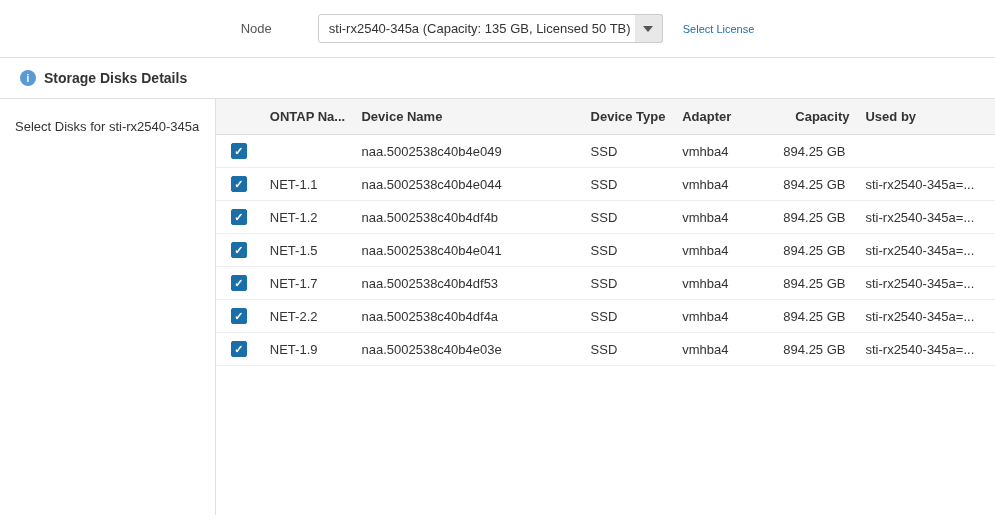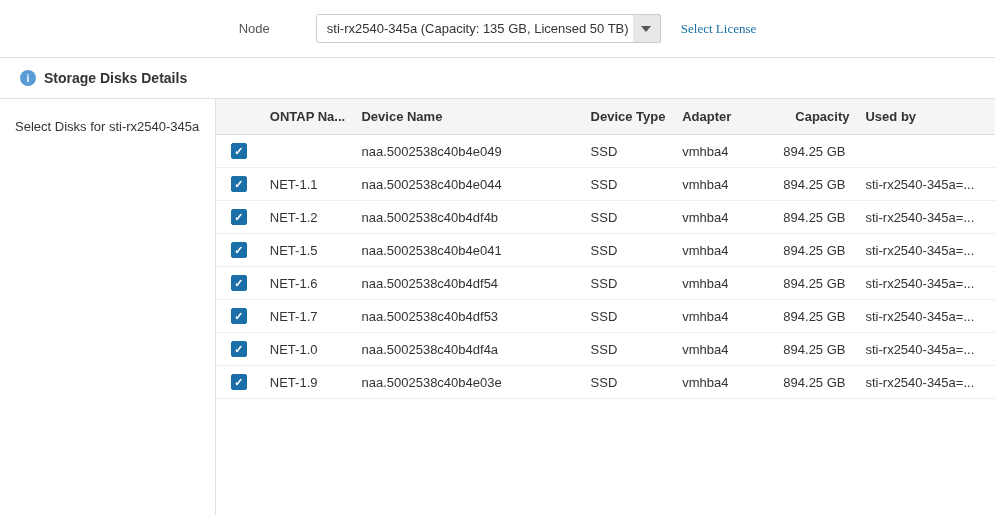--- a/index.html
+++ b/index.html
@@ -59,23 +59,22 @@
       border-radius: 0 3px 3px 0;
       display: flex;
       align-items: center;
       justify-content: center;
       pointer-events: none;
     }
 
     .select-license-link {
       color: #1a6fa8;
       text-decoration: none;
-      font-size: 13px;
+      font-size: 11px;
       margin-left: 10px;
-      font-family: Liberation Serif, serif;
     }
 
     .section-header {
       display: flex;
       align-items: center;
       padding: 12px 20px;
       border-bottom: 1px solid #e0e0e0;
       gap: 8px;
     }
 
@@ -288,47 +287,34 @@
       <td>vmhba4</td>
       <td class="capacity-val">894.25 GB</td>
       <td>sti-rx2540-345a=...</td>
     </tr>
             <tr>
       <td>
         <div class="checkbox-cell">
           <div class="cb"></div>
         </div>
       </td>
-      <td>NET-1.6</td>
-      <td>naa.5002538c40b4df54</td>
-      <td>SSD</td>
-      <td>vmhba4</td>
-      <td class="capacity-val">894.25 GB</td>
-      <td>sti-rx2540-345a=...</td>
-    </tr>
-            <tr>
-      <td>
-        <div class="checkbox-cell">
-          <div class="cb"></div>
-        </div>
-      </td>
       <td>NET-1.7</td>
       <td>naa.5002538c40b4df53</td>
       <td>SSD</td>
       <td>vmhba4</td>
       <td class="capacity-val">894.25 GB</td>
       <td>sti-rx2540-345a=...</td>
     </tr>
             <tr>
       <td>
         <div class="checkbox-cell">
           <div class="cb"></div>
         </div>
       </td>
-      <td>NET-1.0</td>
+      <td>NET-2.2</td>
       <td>naa.5002538c40b4df4a</td>
       <td>SSD</td>
       <td>vmhba4</td>
       <td class="capacity-val">894.25 GB</td>
       <td>sti-rx2540-345a=...</td>
     </tr>
             <tr>
       <td>
         <div class="checkbox-cell">
           <div class="cb"></div>

